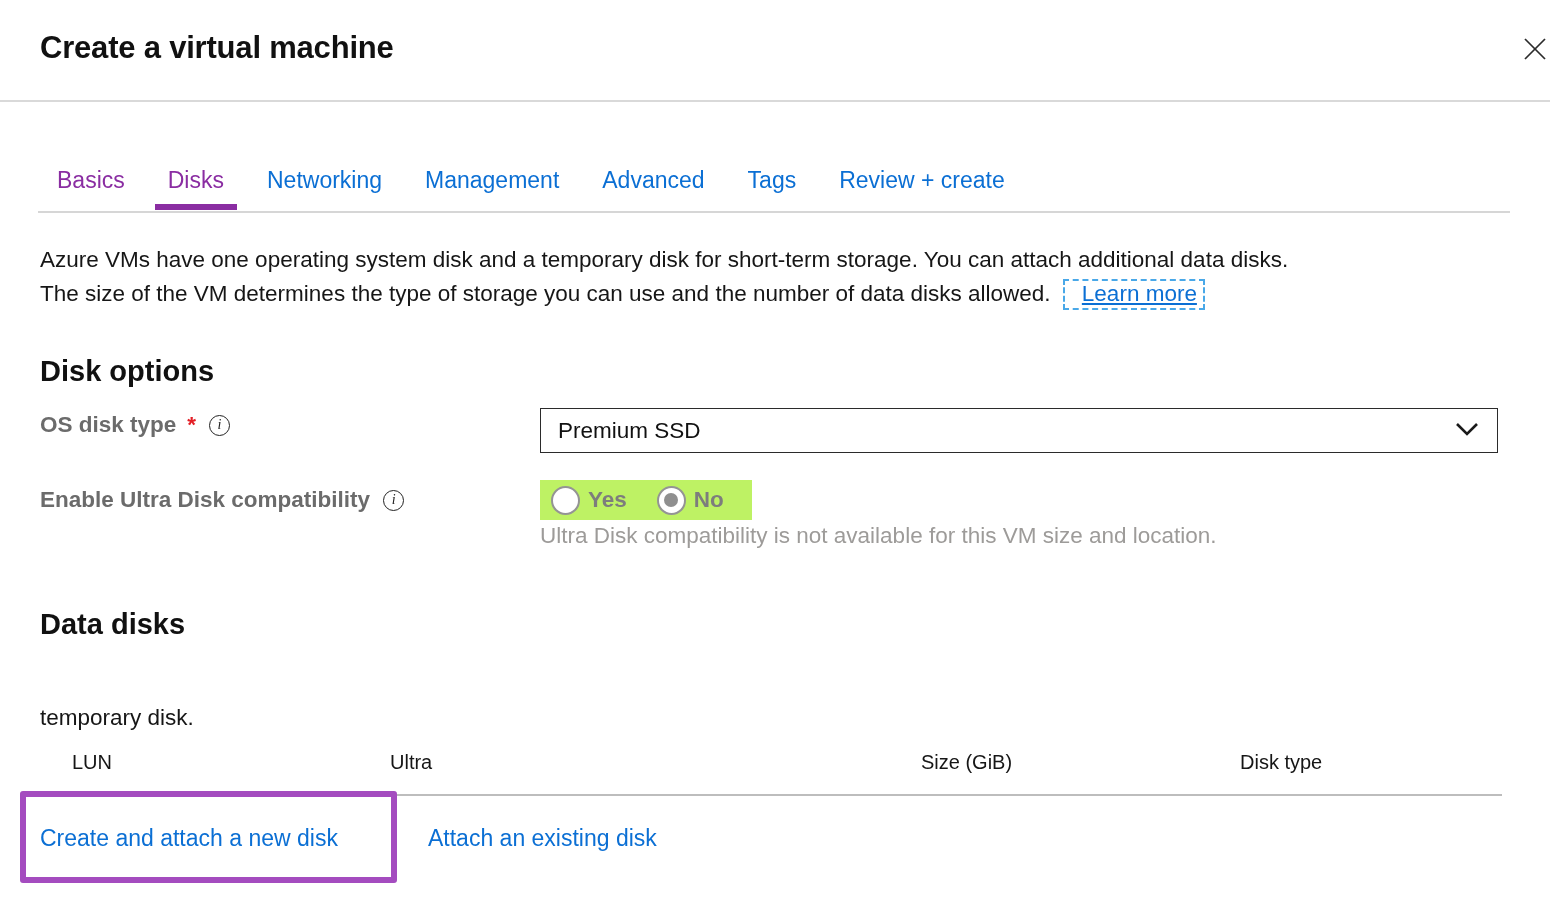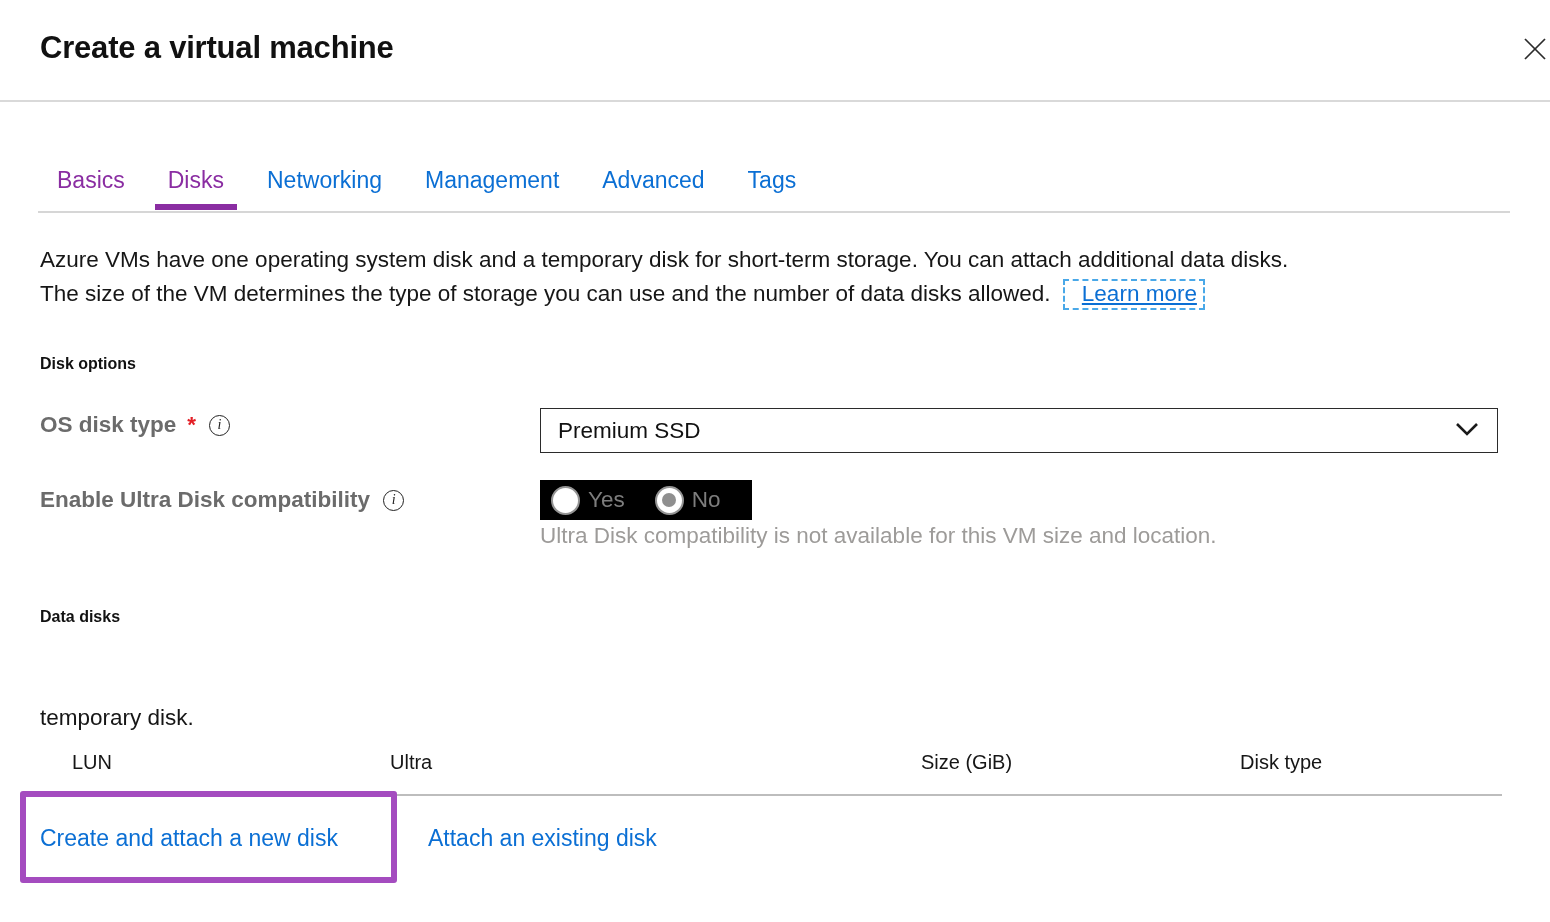--- a/index.html
+++ b/index.html
@@ -58,21 +58,21 @@
   }
   .learn-more {
     color: #0b6fd4; text-decoration: underline;
     border: 2px dashed #49a8e8; padding: 0 6px 2px 17px; margin-left: 6px;
     cursor: pointer; white-space: nowrap;
   }
 
   
   .section-heading {
     position: absolute; left: 40px;
-    font-size: 16px; font-weight: 700; color: #111111;
+    font-size: 29px; font-weight: 700; color: #111111;
   }
   #disk-options-heading { top: 327px; }
   #data-disks-heading { top: 580px; }
 
   
   .field-label {
     position: absolute; left: 40px;
     font-size: 22.5px; font-weight: 700; color: #6b6b6b;
     display: flex; align-items: center; gap: 9px;
   }
@@ -90,22 +90,22 @@
   .dropdown {
     position: absolute; left: 540px; top: 380px; width: 958px; height: 45px;
     border: 1.6px solid #2b2b2b; background: #ffffff;
     display: flex; align-items: center; justify-content: space-between;
     padding: 0 18px 0 17px; cursor: pointer;
   }
   .dropdown-value { font-size: 22.5px; color: #111111; }
 
   .radio-group {
     position: absolute; left: 540px; top: 452px; width: 212px; height: 40px;
-    background: #000000;
-    display: flex; align-items: center; gap: 30px; padding: 0 11px;
+    background: #bef264;
+    display: flex; align-items: center; gap: 30px; padding: 0 11px; font-weight: bold;
   }
   .radio-option { display: flex; align-items: center; gap: 8px; cursor: pointer; }
   .radio-circle {
     width: 29px; height: 29px; border-radius: 50%;
     border: 2px solid #949494; background: #ffffff;
     display: flex; align-items: center; justify-content: center; flex: 0 0 auto;
   }
   .radio-dot { width: 14px; height: 14px; border-radius: 50%; background: #8f8f8f; }
   .radio-label { font-size: 22.5px; color: #7d7d7d; }
 
@@ -156,20 +156,21 @@
   </div>
   <div class="title-divider"></div>
 
   <nav class="tabs">
     <div class="tab purple">Basics</div>
     <div class="tab purple active">Disks</div>
     <div class="tab blue">Networking</div>
     <div class="tab blue">Management</div>
     <div class="tab blue">Advanced</div>
     <div class="tab blue">Tags</div>
+    <div class="tab blue">Review + create</div>
   </nav>
   <div class="tabs-divider"></div>
 
   <p class="intro">
     <span>Azure VMs have one operating system disk and a temporary disk for short-term storage. You can attach additional data disks.</span><br>
     <span>The size of the VM determines the type of storage you can use and the number of data disks allowed.</span>
     <span class="learn-more">Learn more</span>
   </p>
 
   <h2 class="section-heading" id="disk-options-heading">Disk options</h2>

